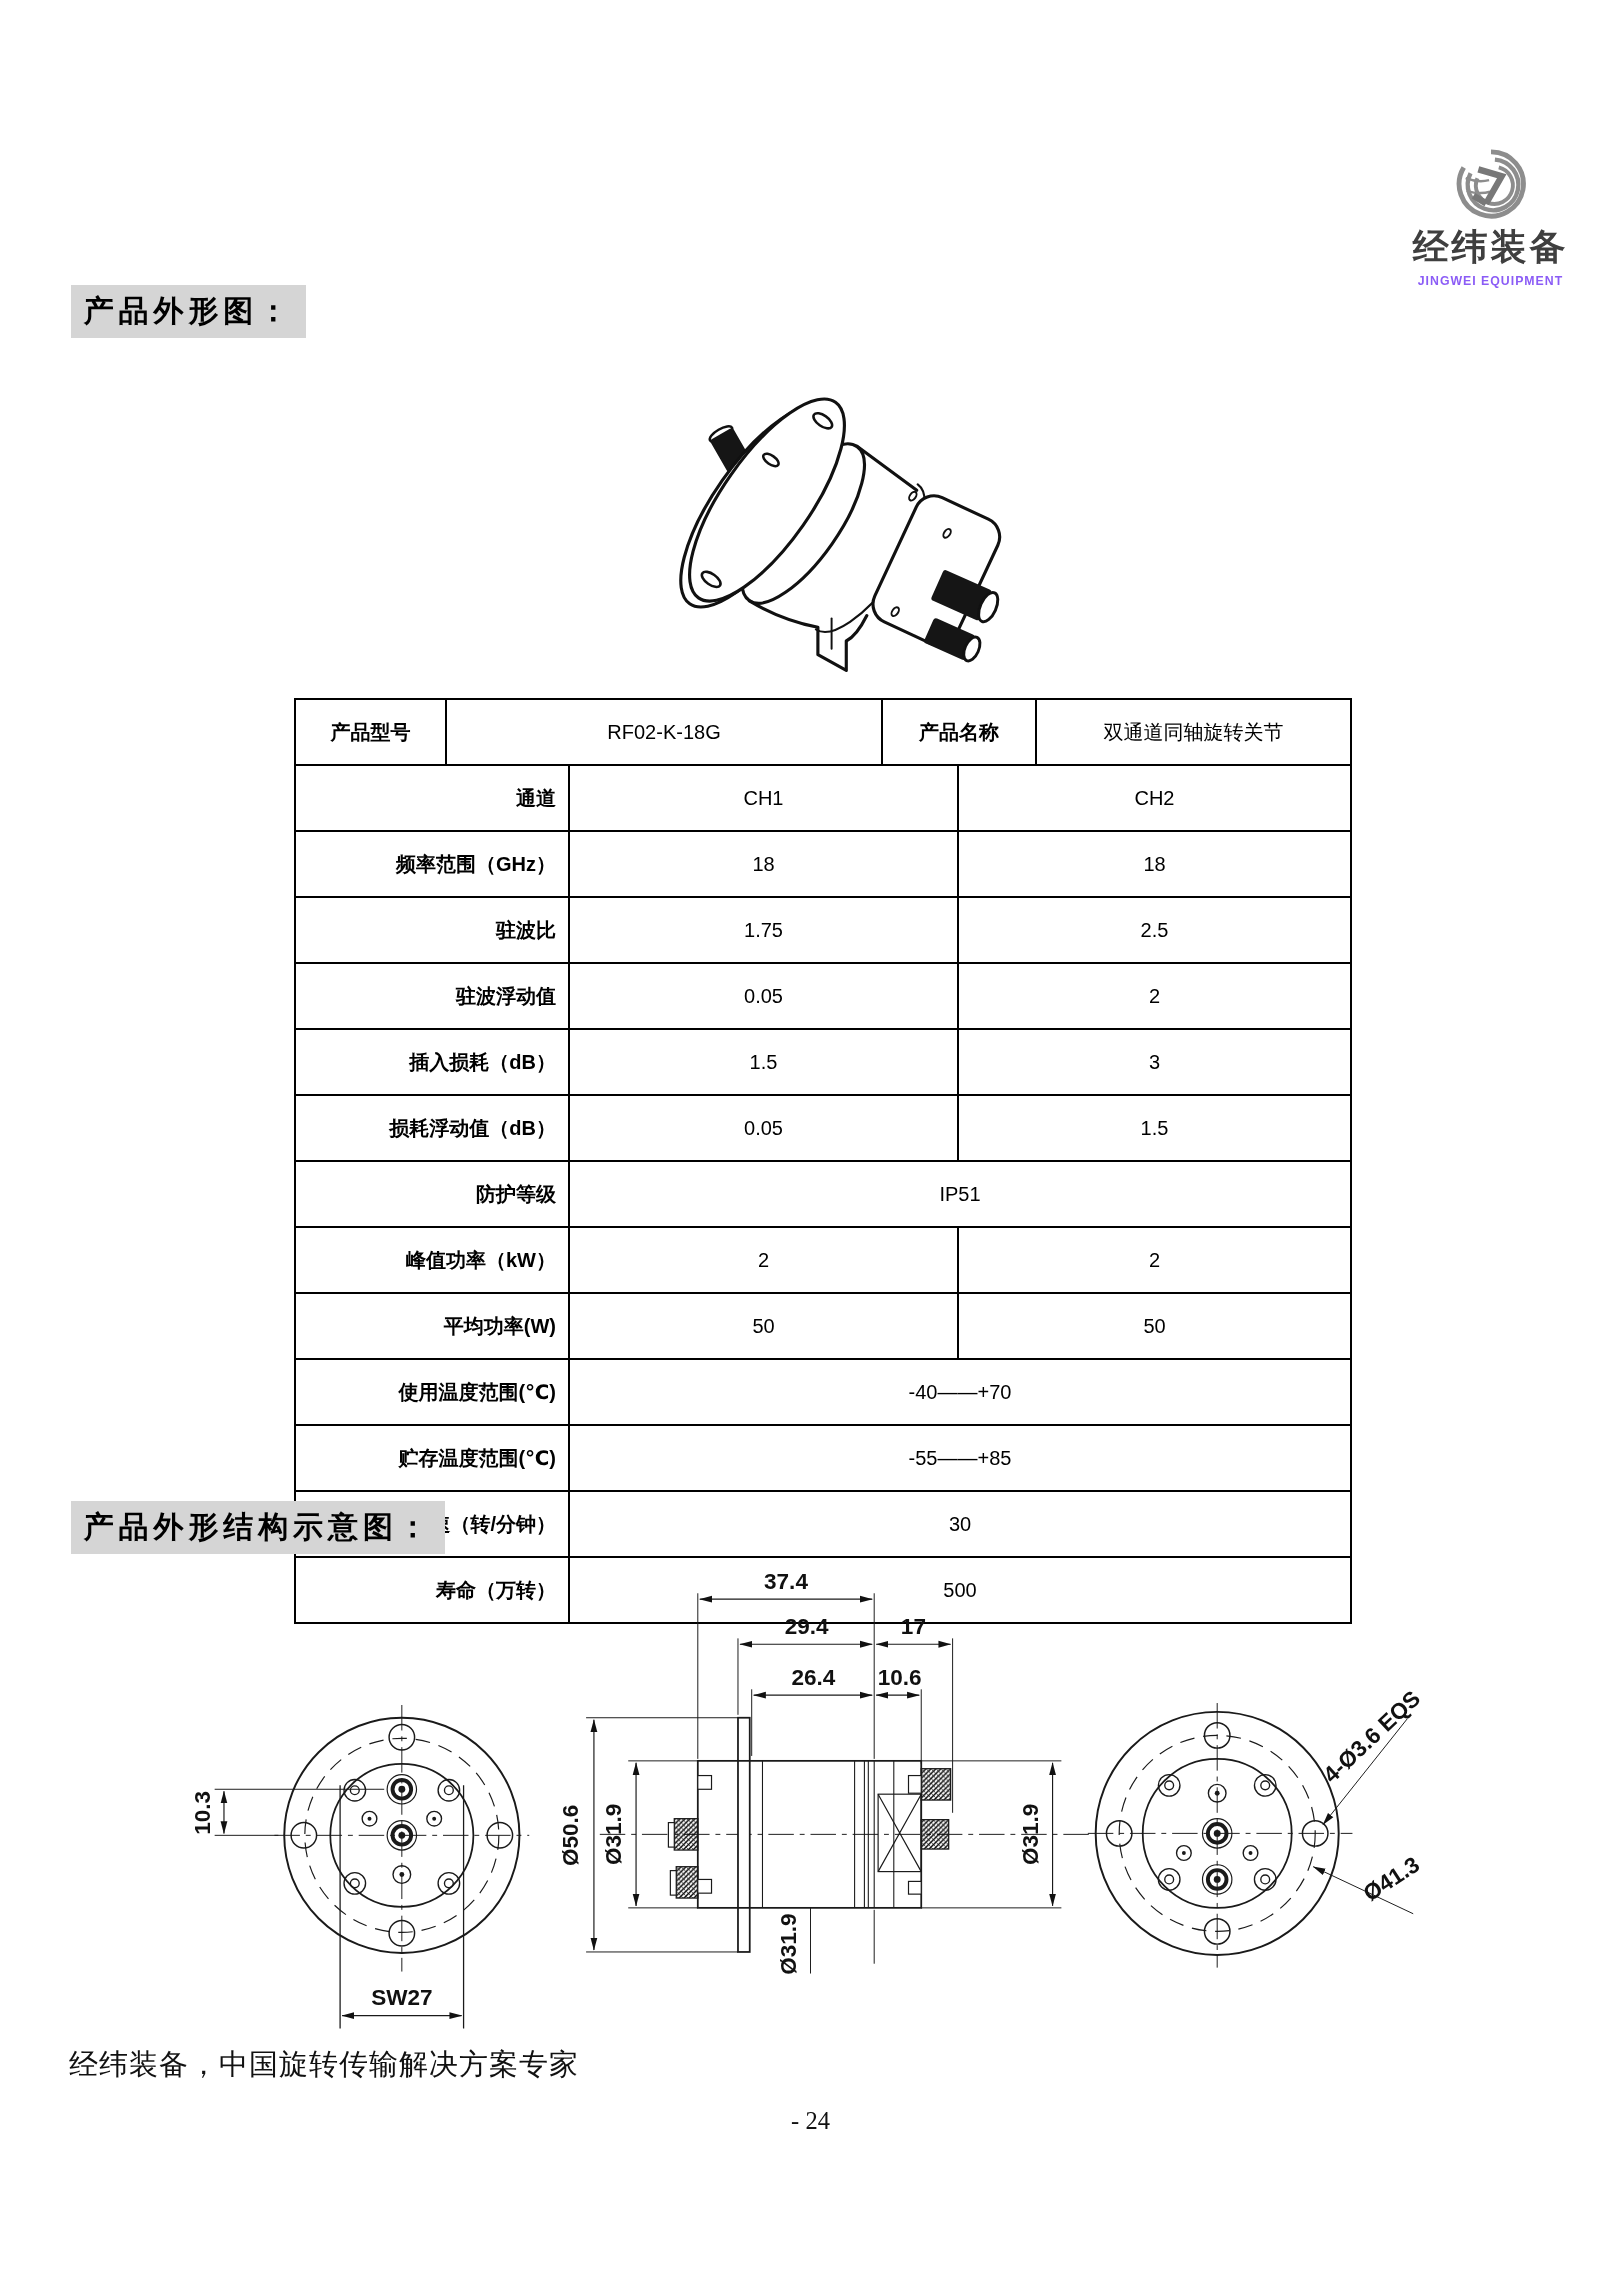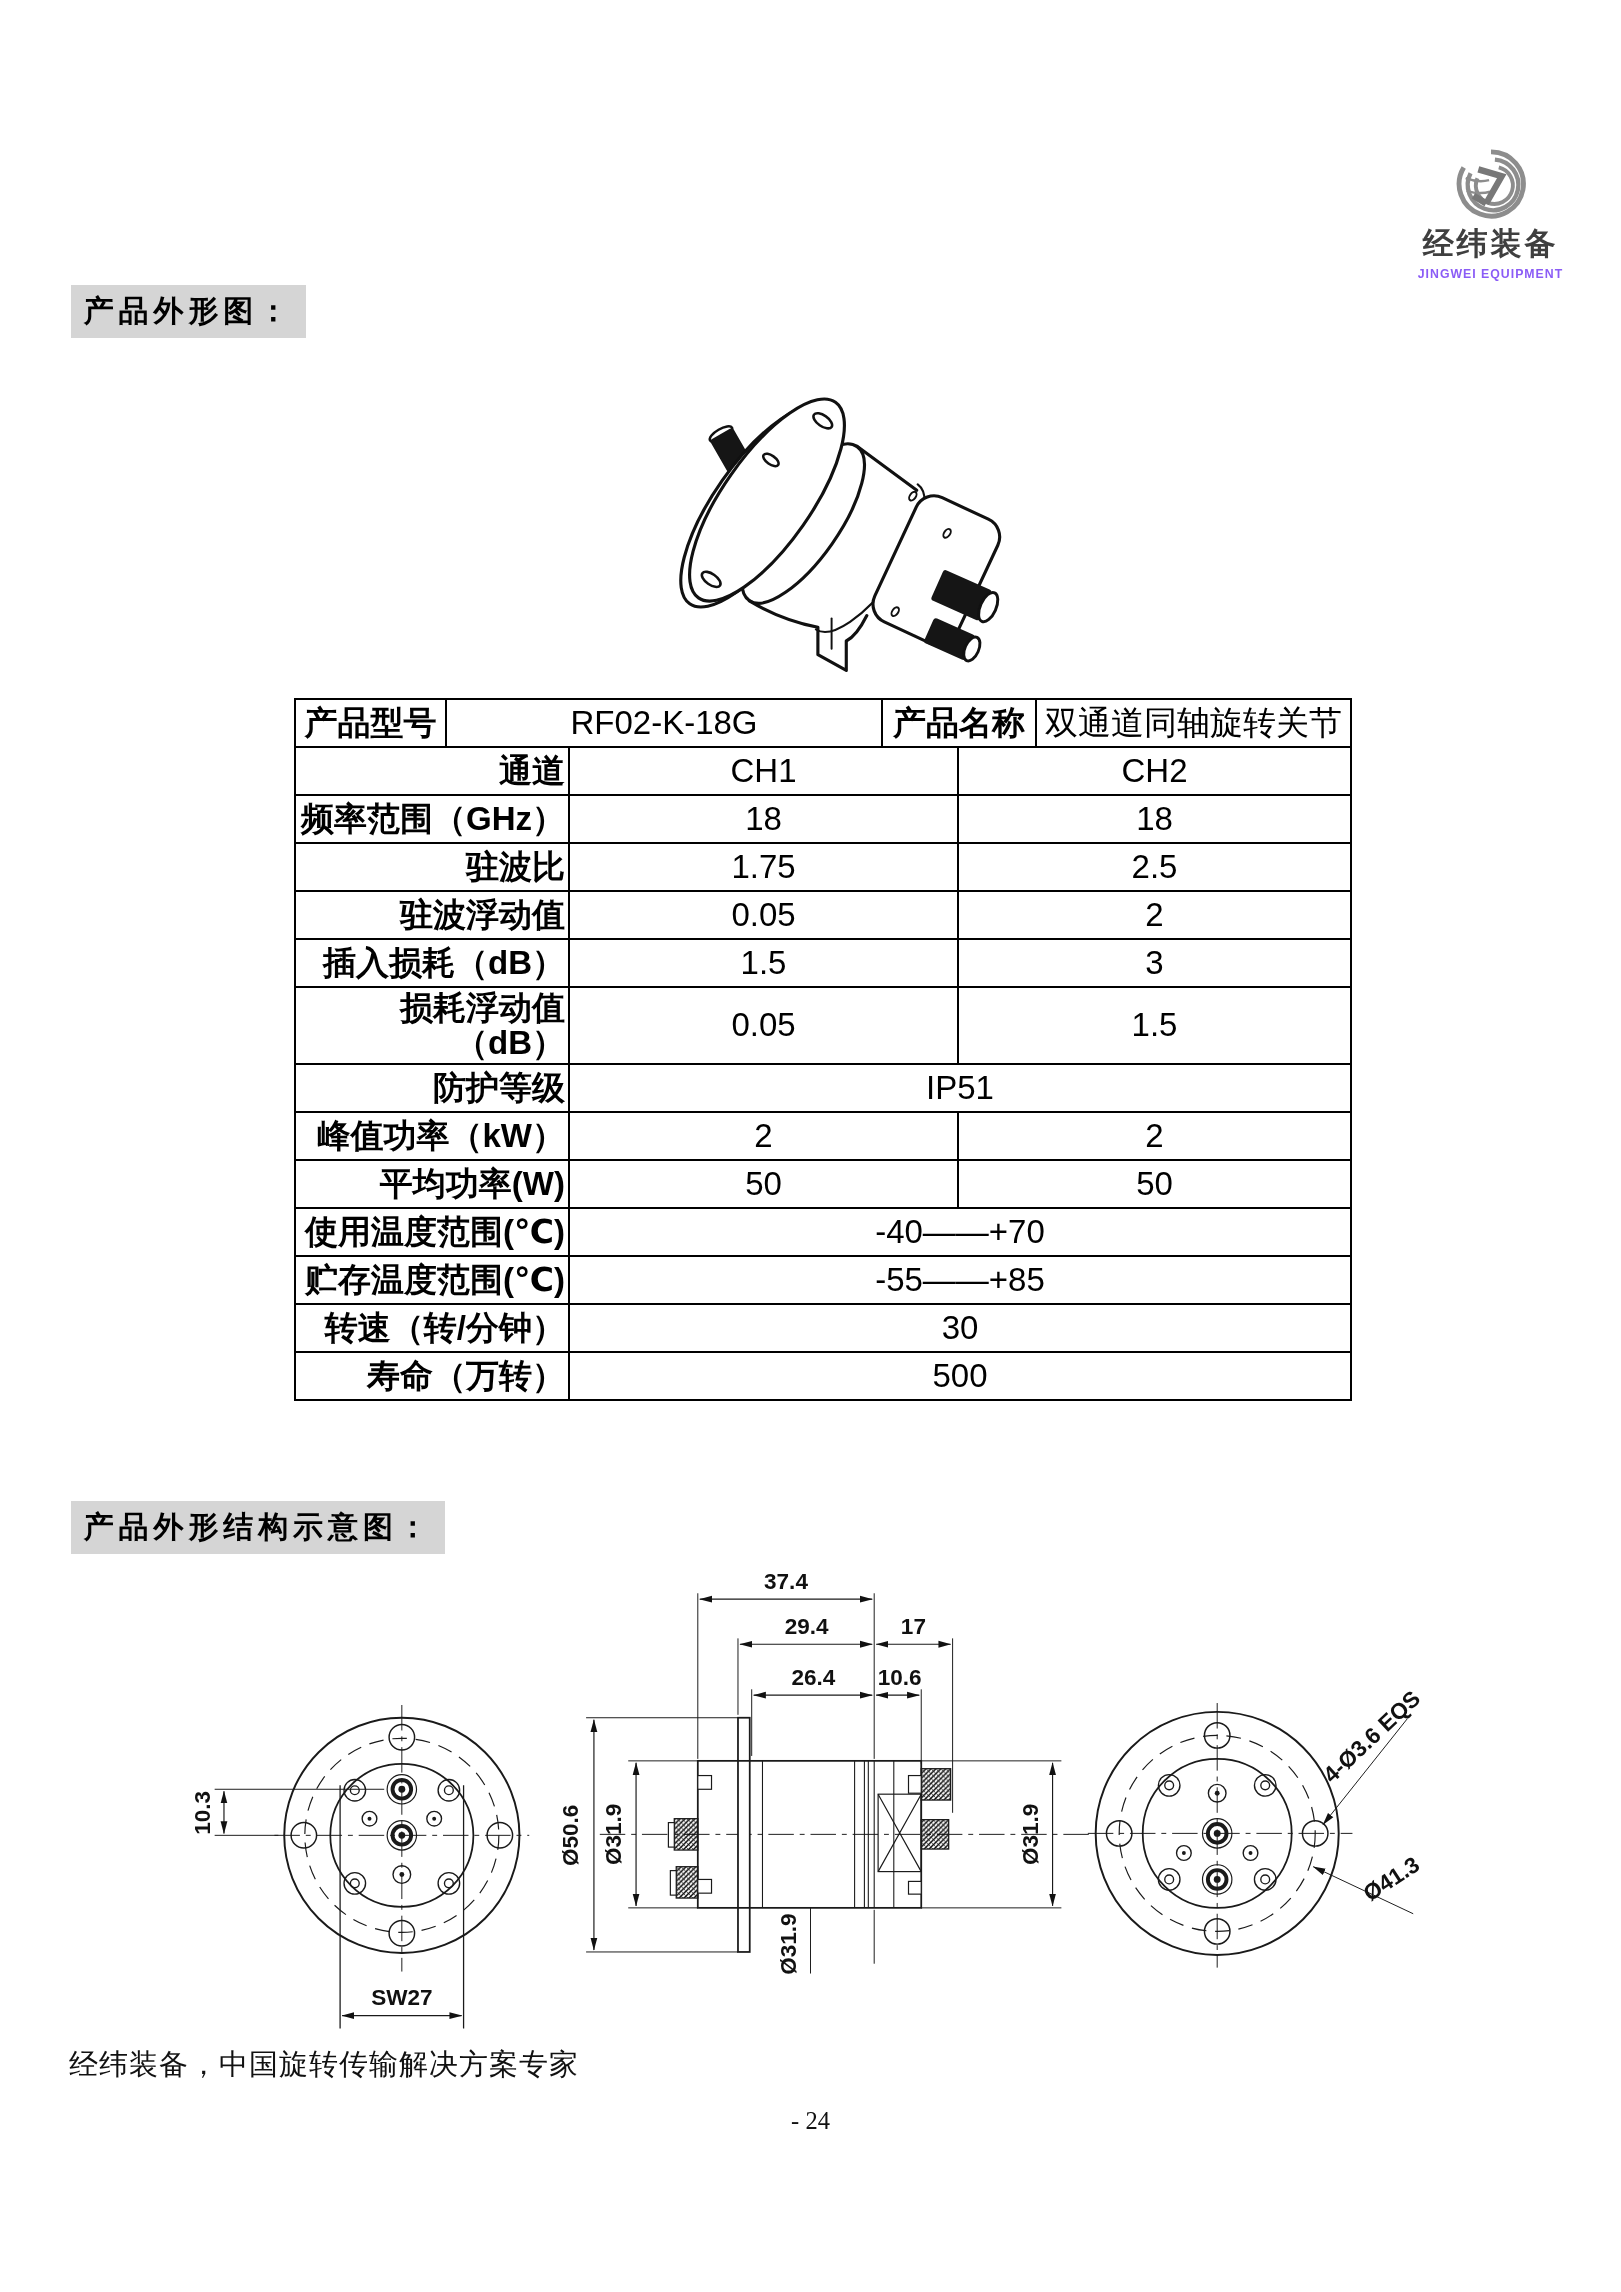--- a/index.html
+++ b/index.html
@@ -4,40 +4,40 @@
 <style>
   html,body{margin:0;padding:0;background:#888;}
   .page{
     position:relative;width:1621px;height:2293px;background:#ffffff;
     font-family:"Liberation Sans","DejaVu Sans",sans-serif;color:#000;
     margin:0 auto;overflow:hidden;
   }
   
   .logo{position:absolute;left:1407px;top:147px;width:167px;text-align:center;}
   .logo-emblem{display:block;margin:0 auto;}
-  .logo-cn{font-size:31px;font-weight:700;color:#3f3f3f;letter-spacing:2.9px;margin-top:2px;}
+  .logo-cn{font-size:36px;font-weight:700;color:#3f3f3f;letter-spacing:2.9px;margin-top:2px;}
   .logo-en{font-size:12.3px;color:#8b5cf6;letter-spacing:1px;margin-top:2px;font-weight:700;}
   
   .badge{
     position:absolute;background:#d5d5d5;color:#000;
     font-size:30px;font-weight:700;letter-spacing:4.9px;
     padding:8.8px 12.7px 10.8px 12.7px;line-height:1.1;white-space:nowrap;
   }
   .badge1{left:71px;top:285px;text-align:center;}
   .badge2{left:71px;top:1501px;}
   
   .hero{position:absolute;left:617px;top:365px;}
   
   table.spec{
     position:absolute;left:294px;top:698px;width:1057px;
     border-collapse:collapse;table-layout:fixed;
   }
   table.spec td{
-    border:2px solid #000;height:40px;padding:3px;
-    font-size:33px;line-height:1.05;vertical-align:middle;overflow:hidden;
+    border:2px solid #000;height:40px;padding:12px;
+    font-size:20px;line-height:1.05;vertical-align:middle;overflow:hidden;
   }
   td.lbl{font-weight:700;text-align:right;padding-right:11.8px;}
   td.hd{text-align:center;padding-right:0;}
   td.val{text-align:center;font-weight:400;}
   td.serif{font-family:"Liberation Serif","DejaVu Serif",serif;}
   
   .draw{position:absolute;left:0;top:1558px;}
   .draw text{font-family:"Liberation Sans","DejaVu Sans",sans-serif;font-weight:700;font-size:23px;fill:#111;}
   
   .slogan{

